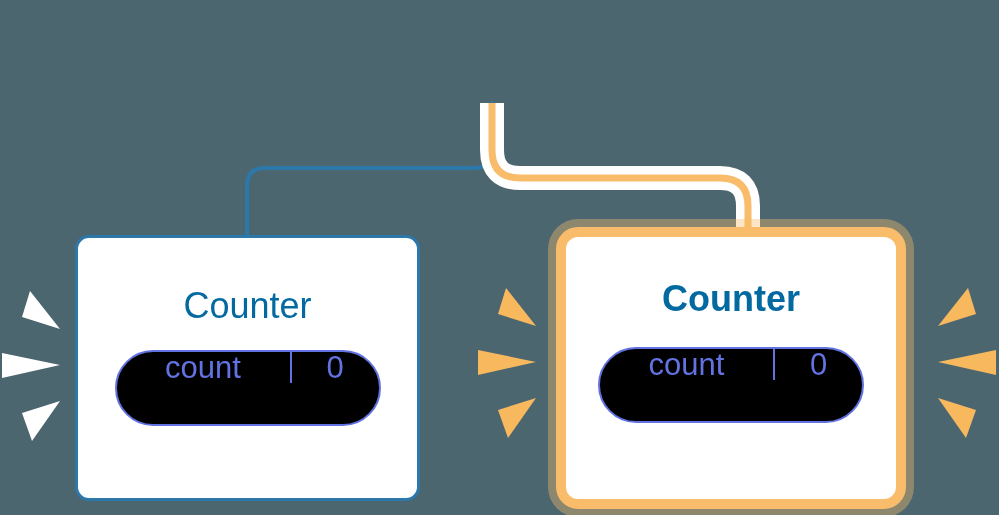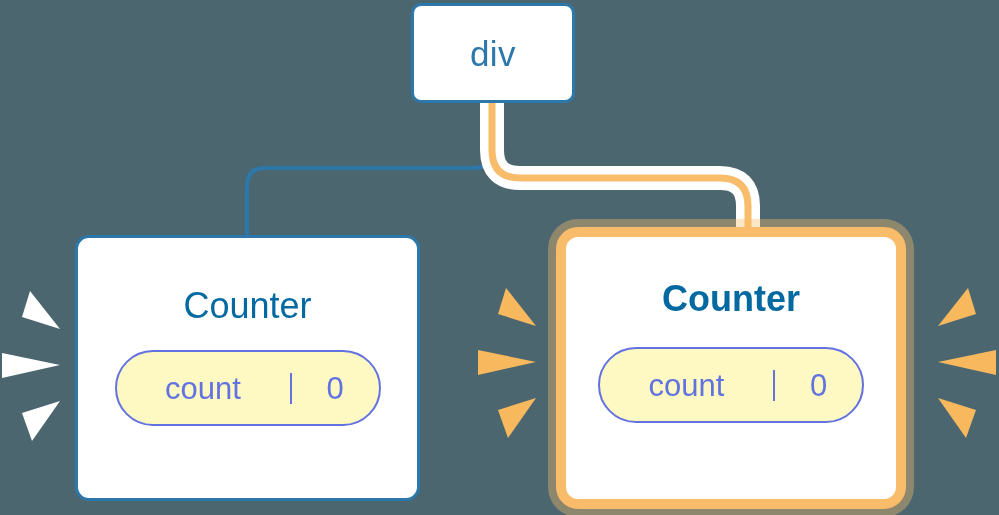--- a/index.html
+++ b/index.html
@@ -94,24 +94,24 @@
   }
 
   .node-counter-right .node-title {
     font-weight: 700;
     margin-top: 44px;
   }
 
   
   .pill {
     display: flex;
-    align-items: center;
+    align-items: flex-start;
     border: 2px solid #6272e0;
     border-radius: 999px;
-    background: #fef9c3;
+    background: #000000;
     height: 76px;
     overflow: hidden;
   }
 
   .node-counter-left .pill {
     margin-top: 26px;
     width: 266px;
   }
 
   .node-counter-right .pill {
@@ -159,23 +159,20 @@
 
   <svg id="connectors" viewBox="0 0 999 515">
 
     <path d="M 492 103 L 492 150 Q 492 168 474 168 L 265 168 Q 247 168 247 186 L 247 238" fill="none" stroke="#2c78ab" stroke-width="4" stroke-linecap="round"></path>
 
     <path d="M 492 103 L 492 150 Q 492 178 520 178 L 720 178 Q 748 178 748 206 L 748 238" fill="none" stroke="#ffffff" stroke-width="24" stroke-linecap="butt"></path>
 
     <path d="M 492 103 L 492 150 Q 492 178 520 178 L 720 178 Q 748 178 748 206 L 748 238" fill="none" stroke="#f8bc6a" stroke-width="7" stroke-linecap="butt"></path>
   </svg>
 
-  <div class="node node-div">
-    <span class="node-title">div</span>
-  </div>
 
   <div class="node node-counter-left">
     <span class="node-title">Counter</span>
 
     <div class="pill">
       <span class="pill-key">count</span>
       <span class="pill-value">0</span>
     </div>
   </div>
 

